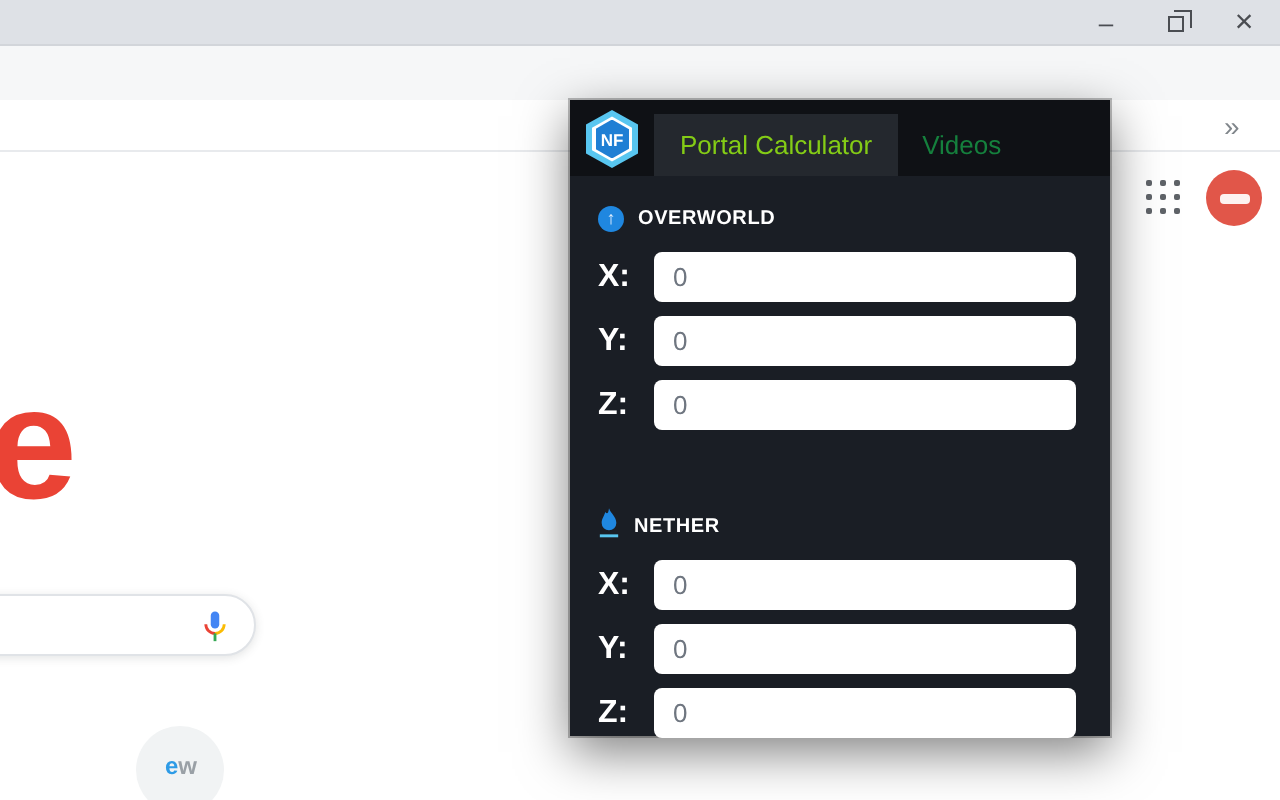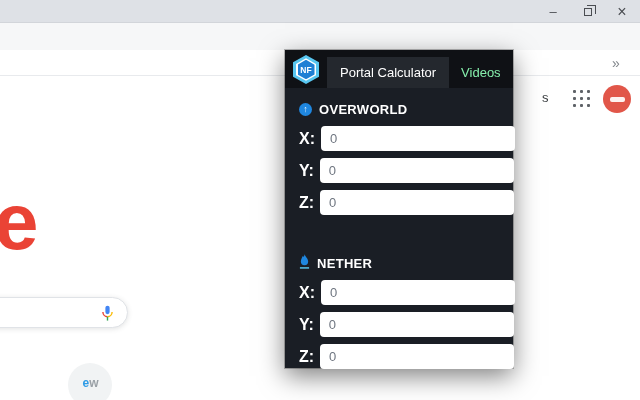--- a/index.html
+++ b/index.html
@@ -90,41 +90,41 @@
   #doodle-btn {
     position:absolute; left:68px; top:363px; width:44px; height:44px; border-radius:50%;
     background:#f1f3f4; display:flex; align-items:flex-start; justify-content:center;
     padding-top:13px; font-size:12px; font-weight:bold;
   }
   #doodle-btn .d-e { color:#2e9be6; }
   #doodle-btn .d-w { color:#9aa0a6; letter-spacing:-1px; }
 
   
   #popup {
-    position:absolute; left:285px; top:50px; width:228px; height:318px;
+    position:absolute; left:285px; top:50px; width:270px; height:318px;
     background:#1a1e25; box-shadow:0 8px 24px rgba(0,0,0,.5), 0 0 0 1px rgba(0,0,0,.25);
   }
   #popup-header {
     height:38px; background:#0f1115; display:flex; align-items:flex-end;
   }
   #popup-logo {
     width:26px; height:29px; margin:0 0 4px 8px; background:#58c6f0;
     display:flex; align-items:center; justify-content:center;
   }
   .logo-mid { width:20px; height:22.5px; background:#ffffff; display:flex; align-items:center; justify-content:center; }
   .logo-in { width:17px; height:19.5px; background:#1f7fd4; display:flex; align-items:center; justify-content:center;
              color:#fff; font-size:8.5px; font-weight:bold; }
   .tab { height:31px; display:flex; align-items:center; font-size:13px; cursor:pointer; }
-  #tab-portal { margin-left:8px; padding:0 13px; background:#24282e; color:#ffffff; }
-  #tab-videos { padding:0 12px; color:#86efac; }
+  #tab-portal { margin-left:8px; padding:0 13px; background:#24282e; color:#84cc16; }
+  #tab-videos { padding:0 12px; color:#15803d; }
 
   #popup-body { padding:14px 17px 0 14px; }
   .section-title { display:flex; align-items:center; gap:7px; height:15px; margin-bottom:9px; }
   .section-title .t {
-    color:#ffffff; font-size:13px; font-weight:bold; letter-spacing:.3px;
+    color:#ffffff; font-size:10px; font-weight:bold; letter-spacing:.3px;
   }
   .ow-icon {
     width:13px; height:13px; border-radius:50%; background:#1f87e0;
     color:#eaf4ff; font-size:9px; font-weight:bold;
     display:flex; align-items:center; justify-content:center; line-height:13px;
   }
   .field-row { display:flex; align-items:center; margin-bottom:7px; }
   .field-label { width:23px; margin-right:6px; color:#ffffff; font-size:16px; font-weight:bold; }
   .coord-input {
     width:215px; height:25px; border:none; border-radius:4px; background:#ffffff;

